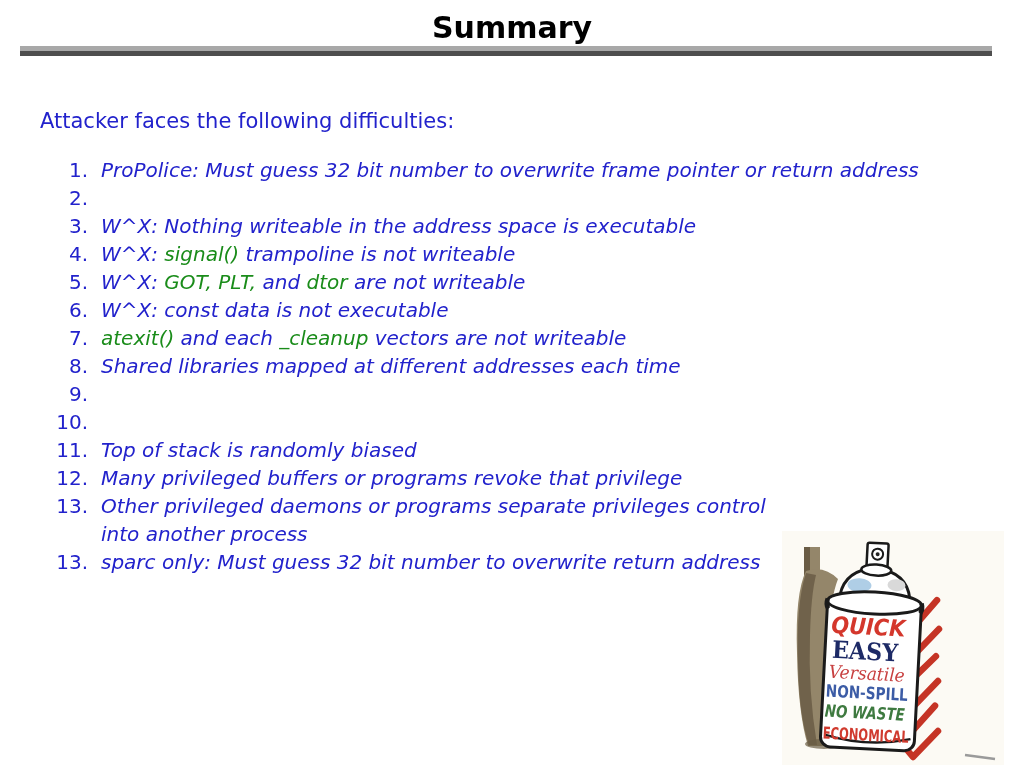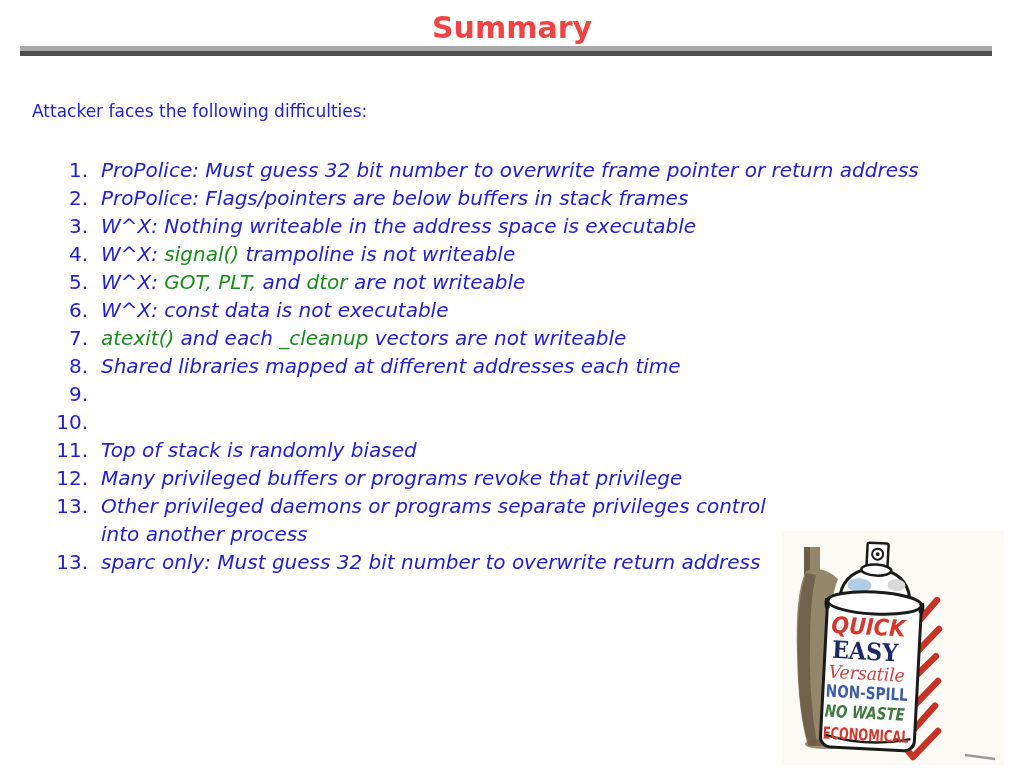--- a/index.html
+++ b/index.html
@@ -4,31 +4,31 @@
 <style>
   html,body{margin:0;padding:0;}
   body{
     width:1024px;height:768px;position:relative;overflow:hidden;
     background:#ffffff;
     font-family:"DejaVu Sans", sans-serif;
   }
   
   .slide-title{
     position:absolute;top:10px;left:0;width:1024px;
-    text-align:center;font-size:30px;font-weight:bold;color:#ef4444;
+    text-align:center;font-size:30px;font-weight:bold;color:#000000;
     letter-spacing:0px;margin:0;
   }
   .title-rule{position:absolute;top:46px;left:20px;width:972px;}
   .title-rule .light{height:5px;background:#A8A8A8;}
   .title-rule .dark{height:5px;background:#4E4E4E;}
 
   
   .intro{
-    position:absolute;left:28px;top:97px;margin:4px;
-    font-size:17px;color:#2222CC;
+    position:absolute;left:28px;top:97px;margin:12px;
+    font-size:21px;color:#2222CC;
   }
 
   
   .difficulties{
     position:absolute;left:0;top:156px;width:1010px;
     list-style:none;margin:0;padding:0;
     font-size:20px;line-height:28px;
   }
   .difficulties li{display:flex;align-items:flex-start;}
   .difficulties .num{
@@ -52,21 +52,20 @@
 
 <p class="intro">Attacker faces the following difficulties:</p>
 
 <ol class="difficulties">
     <li>
       <span class="num">1.</span>
       <span class="txt"><span class="c-blue">ProPolice: Must guess 32 bit number to overwrite frame pointer or return address</span></span>
     </li>
     <li>
       <span class="num">2.</span>
-      <span class="txt"><span class="c-blue">ProPolice: Flags/pointers are below buffers in stack frames</span></span>
     </li>
     <li>
       <span class="num">3.</span>
       <span class="txt"><span class="c-blue">W^X: Nothing writeable in the address space is executable</span></span>
     </li>
     <li>
       <span class="num">4.</span>
       <span class="txt"><span class="c-blue">W^X: </span><span class="c-green">signal()</span><span class="c-blue"> trampoline is not writeable</span></span>
     </li>
     <li>

